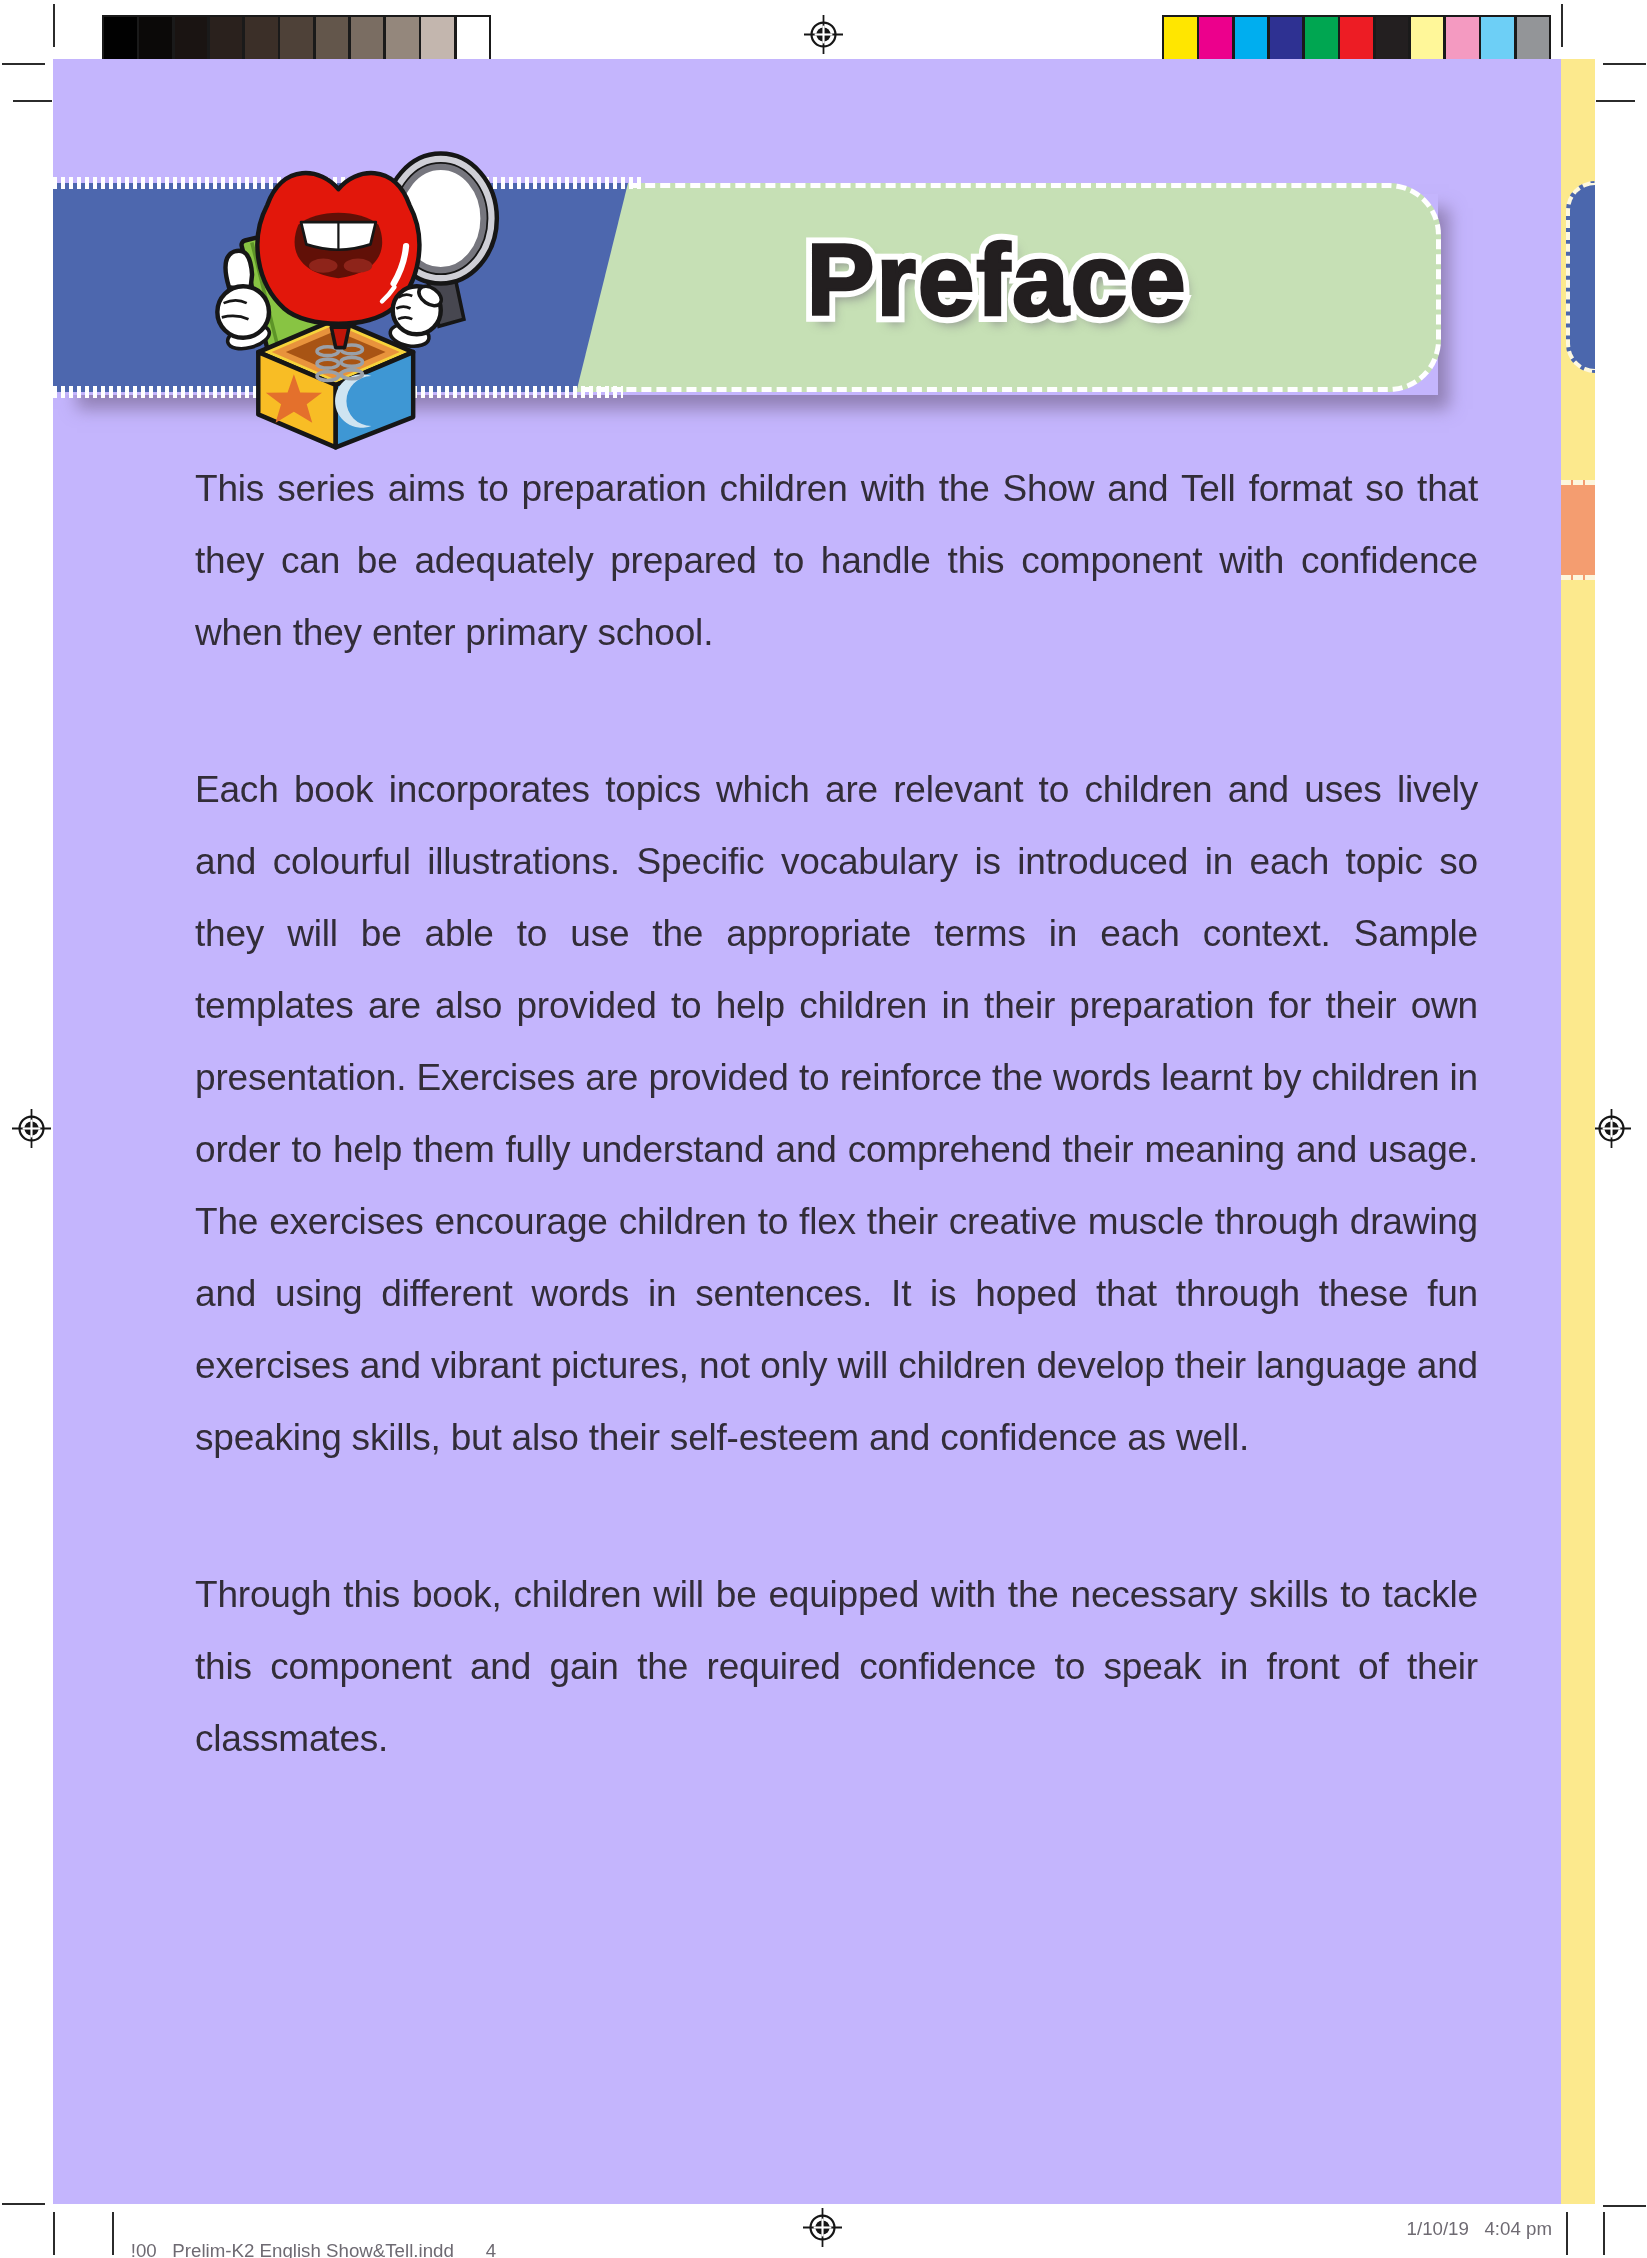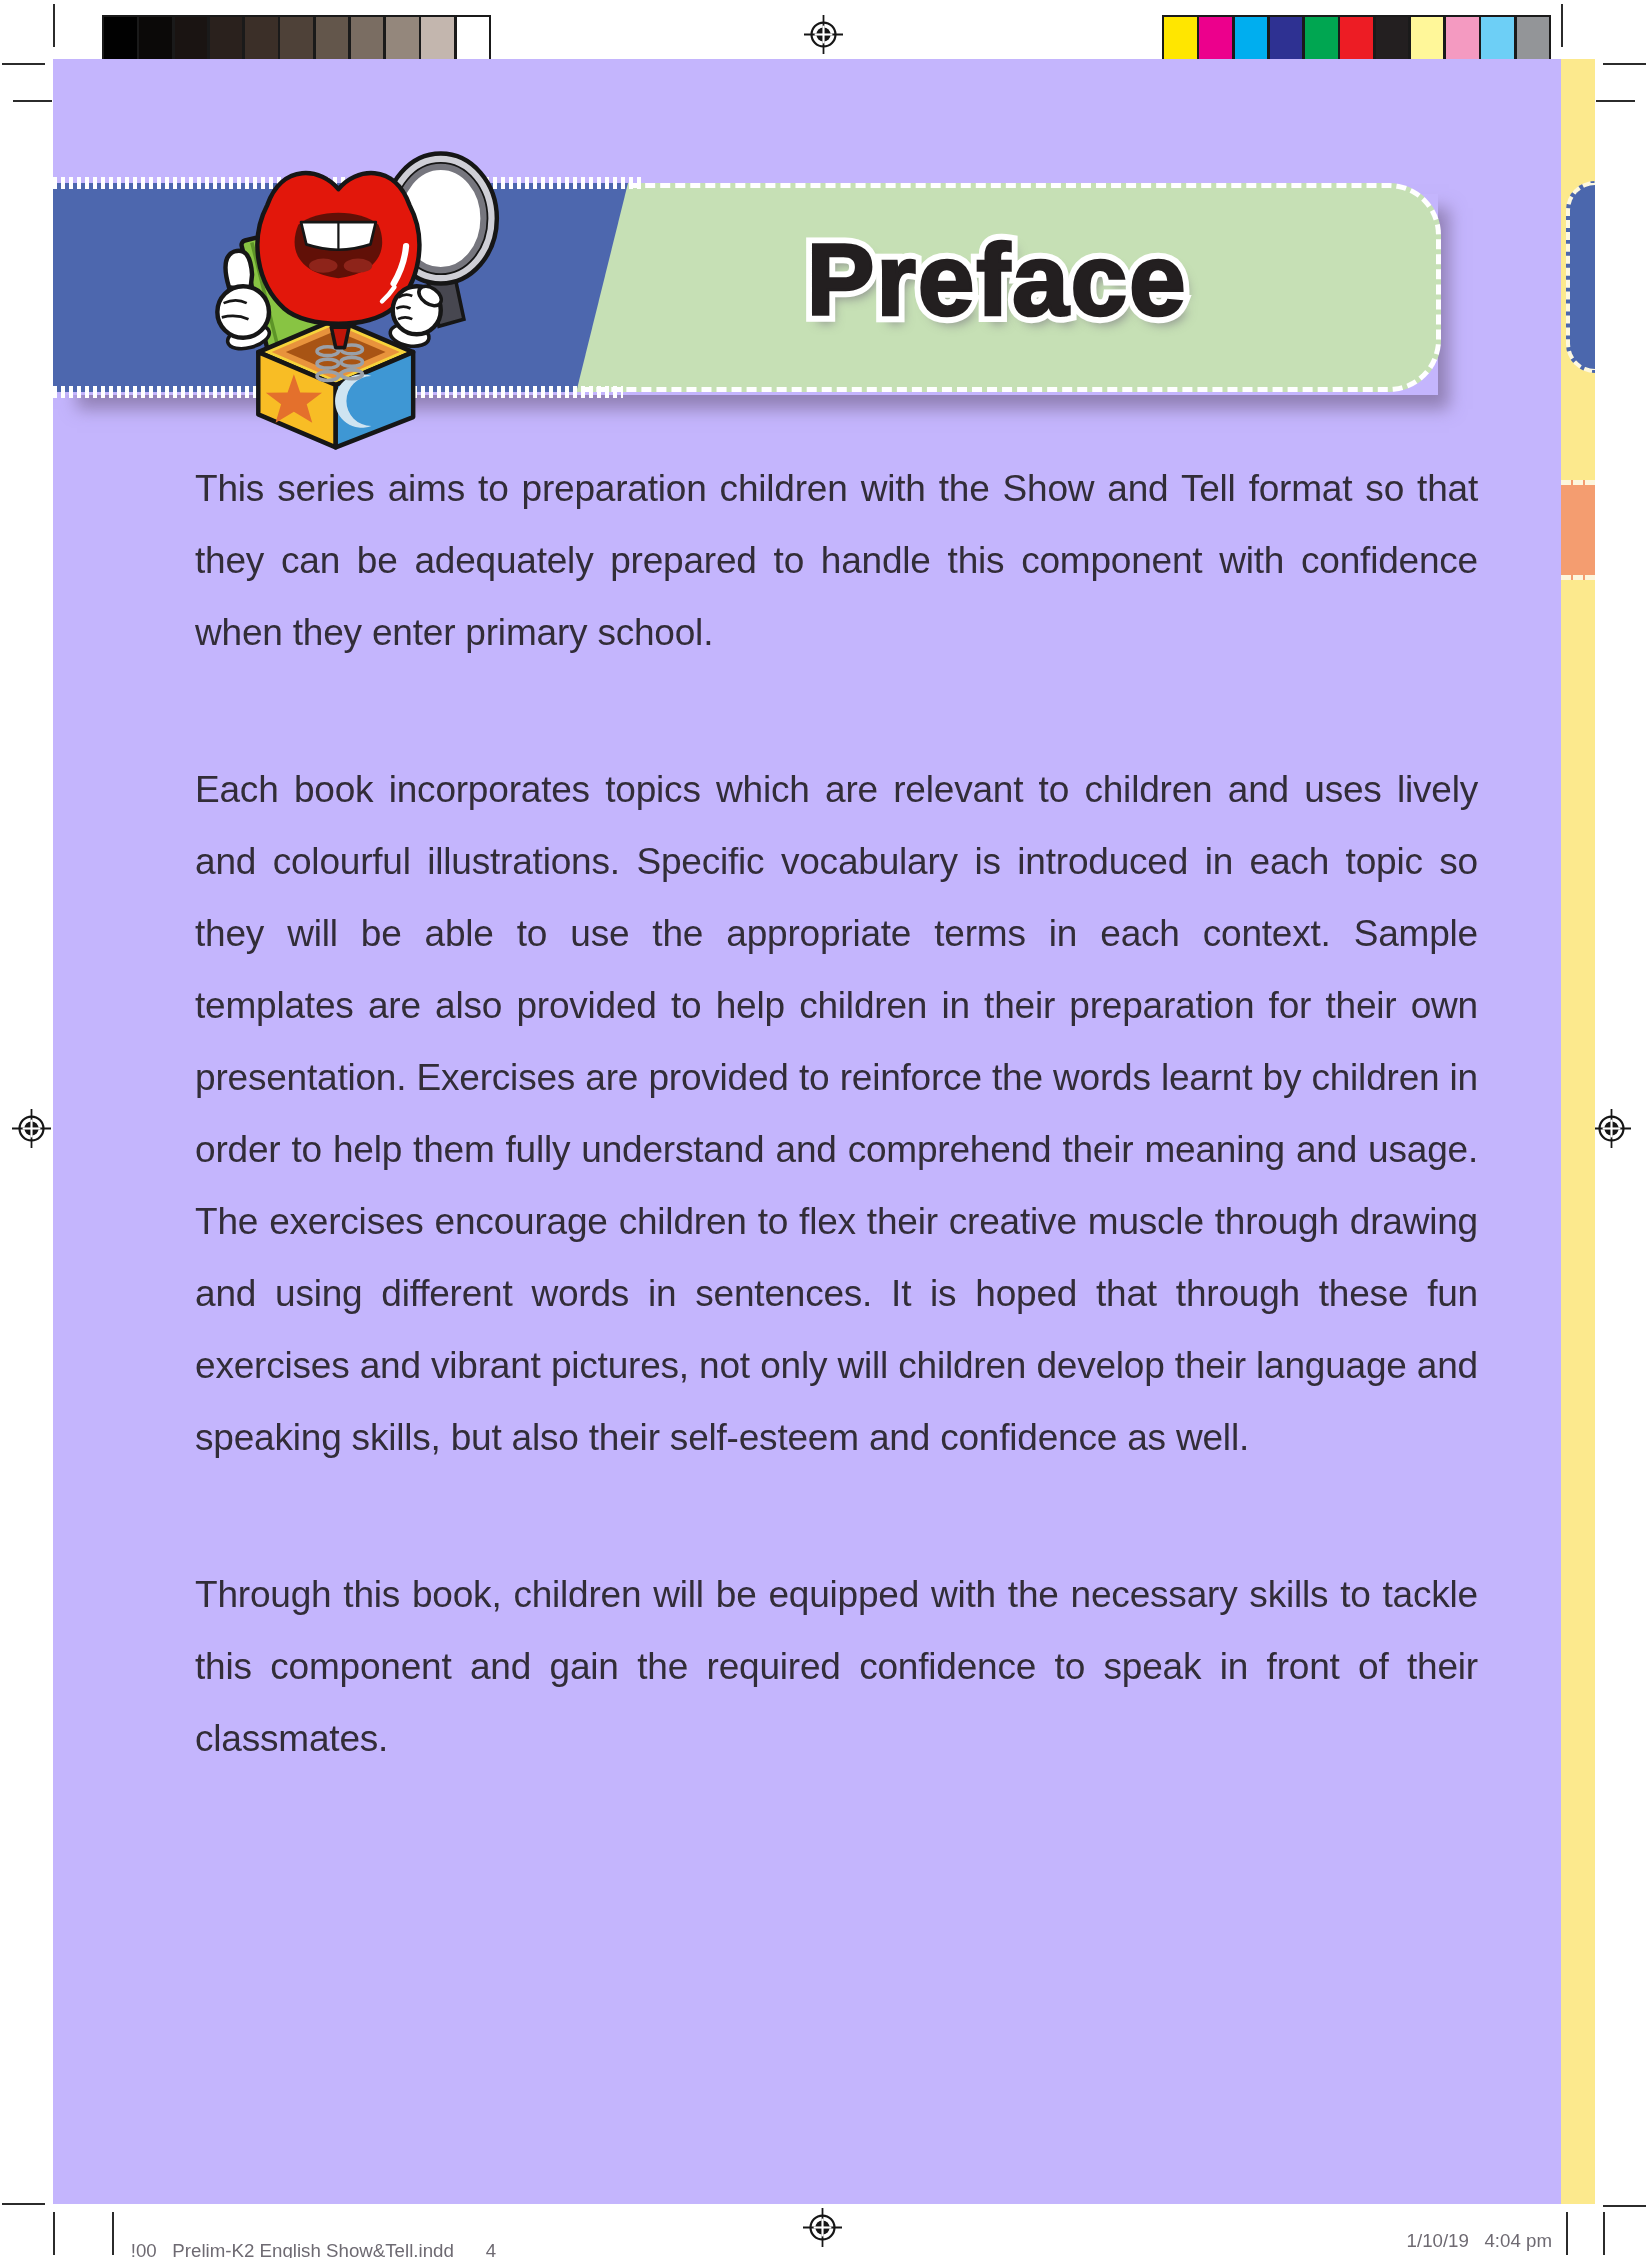--- a/index.html
+++ b/index.html
@@ -60,21 +60,21 @@
         background:#4b67ad;border:4.5px dashed #fdf8e0;border-right:none;
         border-radius:125px 0 0 125px;box-sizing:border-box;}
   .tab-orange{position:absolute;left:0;top:421px;width:34px;height:100px;
         background:#f49d70;border-top:5.3px dashed #fdf6dc;border-bottom:5.3px dashed #fdf6dc;
         box-sizing:border-box;}
 
   
   .slug{position:absolute;top:2218px;font-size:18.7px;color:#6e6a72;white-space:pre;}
   .slug-left{left:110px;}
   .slug-left .pagenum{margin-left:32px;}
-  .slug-right{right:96px;margin-top:12px;}
+  .slug-right{right:96px;}
 </style>
 </head>
 <body>
 
 <div class="canvas">
 
   <div class="cm v" style="left:53px;top:3.6px;height:43px;"></div>
   <div class="cm h" style="left:1.8px;top:63px;width:43px;"></div>
   <div class="cm h" style="left:12.5px;top:100px;width:39px;"></div>
   <div class="cm v" style="left:1561px;top:3.6px;height:43px;"></div>

